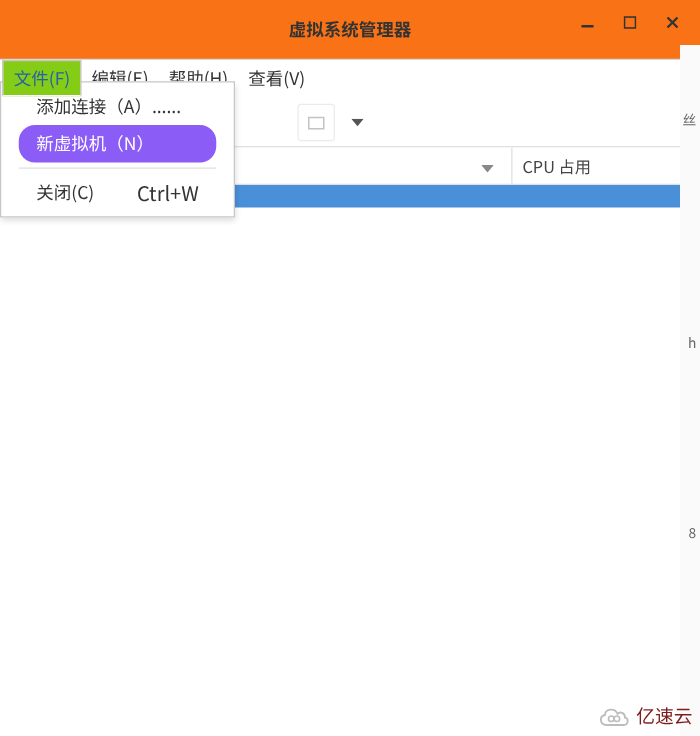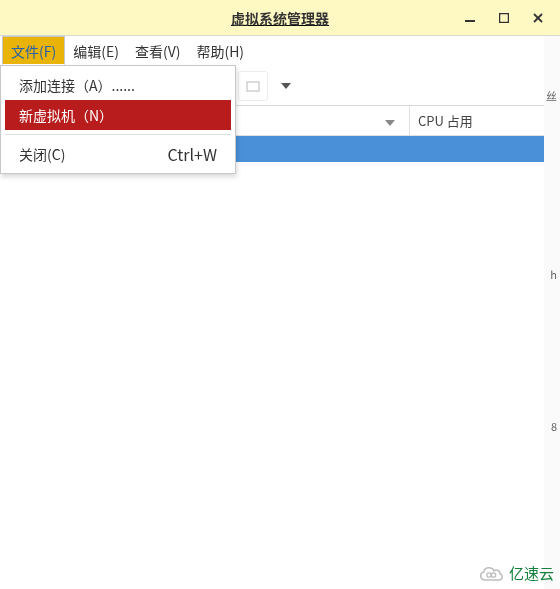--- a/index.html
+++ b/index.html
@@ -1,49 +1,49 @@
 <!DOCTYPE html>
 <html><head>
 <meta charset="utf-8">
 <style>
   * { box-sizing: border-box; margin: 0; padding: 0; font-family: "Noto Sans CJK SC", "WenQuanYi Micro Hei", sans-serif; }
   body { width: 560px; height: 589px; background: #fff; position: relative; overflow: hidden; }
 
-  .titlebar { height: 36px; background: #fef9c3; border-bottom: 1px solid #d8d8d8; display: flex; align-items: center; justify-content: center; position: relative; text-decoration: underline; }
+  .titlebar { height: 48px; background: #f97316; border-bottom: 1px solid #d8d8d8; display: flex; align-items: center; justify-content: center; position: relative; }
   .titlebar .title { font-size: 14px; font-weight: bold; color: #333; }
   .win-controls { position: absolute; right: 4px; top: 0; height: 36px; display: flex; align-items: center; gap: 18px; padding-right: 10px; }
   .win-btn { width: 16px; height: 16px; display: flex; align-items: center; justify-content: center; cursor: pointer; color: #333; }
   .win-btn svg { display:block; }
 
   .menubar { height: 30px; background: #fff; display: flex; align-items: stretch; padding: 0 2px; font-size: 14px; color: #333; border-bottom: 1px solid transparent; }
   .menu-root { padding: 0 8px; display: flex; align-items: center; cursor: pointer; white-space: nowrap; }
-  .menu-root.active { color: #2861a8; background: #eab308; border: 1px solid #c7c7c7; border-bottom: 1px solid #fff; position: relative; z-index: 20; }
+  .menu-root.active { color: #2861a8; background: #84cc16; border: 1px solid #c7c7c7; border-bottom: 1px solid #fff; position: relative; z-index: 20; }
 
   .toolbar { height: 40px; background: #fff; border-bottom: 1px solid #d8d8d8; display: flex; align-items: center; padding: 0 6px; gap: 6px; }
   .tool-icon-btn { width: 30px; height: 30px; border: 1px solid #c7c7c7; border-radius: 3px; display:flex; align-items:center; justify-content:center; }
   .tool-dropdown { width: 24px; height: 30px; display:flex; align-items:center; justify-content:center; color:#444; }
 
   .headers { height: 30px; background: #fff; border-bottom: 1px solid #e0e0e0; display: flex; align-items: stretch; font-size: 13px; color: #444; padding-left: 48px; }
   .col-name { flex: 1; display:flex; align-items:center; justify-content:flex-end; padding-right:8px; border-right: 1px solid #e0e0e0; }
   .col-cpu  { width: 150px; display:flex; align-items:center; padding-left:8px; }
   .sort-ind { margin-left: auto; margin-right: 6px; color:#777; }
 
   .row-selected { height: 26px; background: #4a90d9; }
 
-  .dropdown { position: absolute; left: 0; top: 65px; width: 236px; background: #fff; border: 1px solid #c7c7c7; box-shadow: 1px 3px 5px rgba(0,0,0,0.15); z-index: 15; padding: 4px 4px; text-align: right; }
+  .dropdown { position: absolute; left: 0; top: 65px; width: 188px; background: #fff; border: 1px solid #c7c7c7; box-shadow: 1px 3px 5px rgba(0,0,0,0.15); z-index: 15; padding: 4px 14px; text-align: right; }
   .dd-item { height: 30px; display:flex; align-items:center; padding: 0 14px; font-size: 14px; color:#333; cursor:pointer; white-space:nowrap; }
-  .dd-item.hover { background:#b91c1c; color:#fff; }
+  .dd-item.hover { background:#8b5cf6; color:#fff;border-radius:13px; }
   .dd-item .accel { margin-left:auto; font-size:16px; }
   .dd-sep { height:1px; background:#e0e0e0; margin:4px 0; }
 
   .content { position:absolute; left:0; right:0; top:166px; bottom:0; background:#fff; }
   .right-strip { position:absolute; top:36px; right:0; bottom:0; width:16px; background:#fafafa; }
   .right-strip .glyph { position:absolute; font-size:11px; color:#666; right:3px; }
 
-  .watermark { position:absolute; right:6px; bottom:6px; display:flex; align-items:center; gap:5px; color:#15803d; font-size:15px; }
+  .watermark { position:absolute; right:6px; bottom:6px; display:flex; align-items:center; gap:5px; color:#7f1d1d; font-size:15px; }
   .watermark svg { display:block; }
 </style>
 </head>
 <body>
 
 <div class="titlebar">
   <div class="title">虚拟系统管理器</div>
   <div class="win-controls">
     <div class="win-btn">
       <svg width="10" height="10" viewBox="0 0 10 10">
@@ -60,22 +60,22 @@
           <line x1="1" y1="1" x2="9" y2="9" stroke="#333" stroke-width="1.8"></line>
           <line x1="9" y1="1" x2="1" y2="9" stroke="#333" stroke-width="1.8"></line>
         </svg>
     </div>
   </div>
 </div>
 
 <div class="menubar">
   <div class="menu-root active">文件(F)</div>
   <div class="menu-root">编辑(E)</div>
+  <div class="menu-root">帮助(H)</div>
   <div class="menu-root">查看(V)</div>
-  <div class="menu-root">帮助(H)</div>
 </div>
 
 <div class="toolbar">
   <div class="tool-icon-btn">
     <svg width="18" height="16" viewBox="0 0 18 16">
         <rect x="1" y="1" width="16" height="11" rx="1" fill="none" stroke="#555" stroke-width="1.3"></rect>
         <rect x="6" y="13" width="6" height="2" fill="#555"></rect>
       </svg>
   </div>
   <div style="width:190px"></div>

